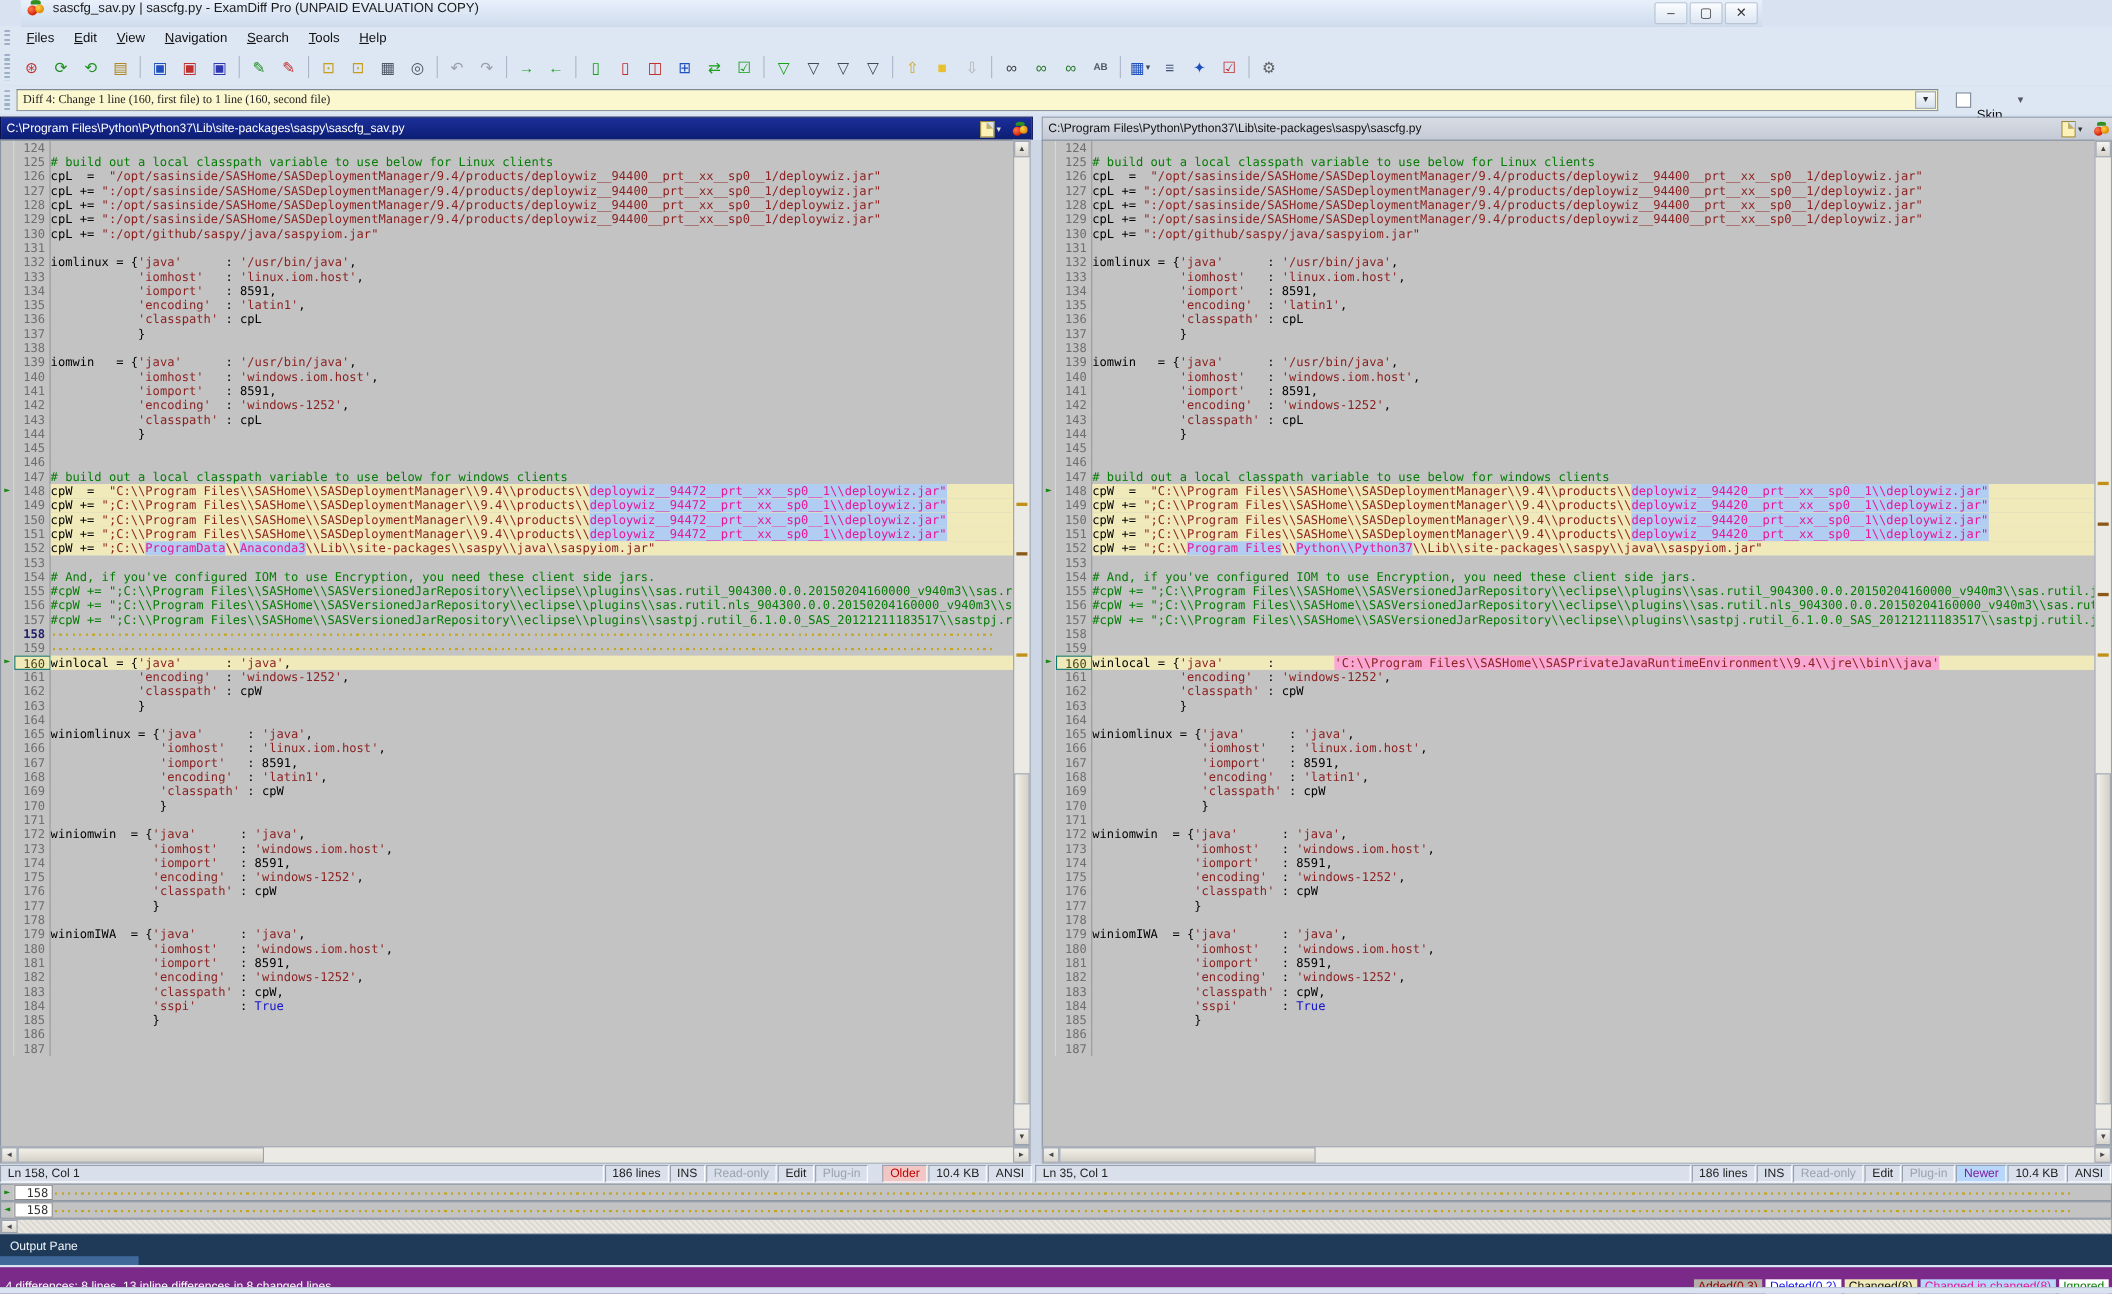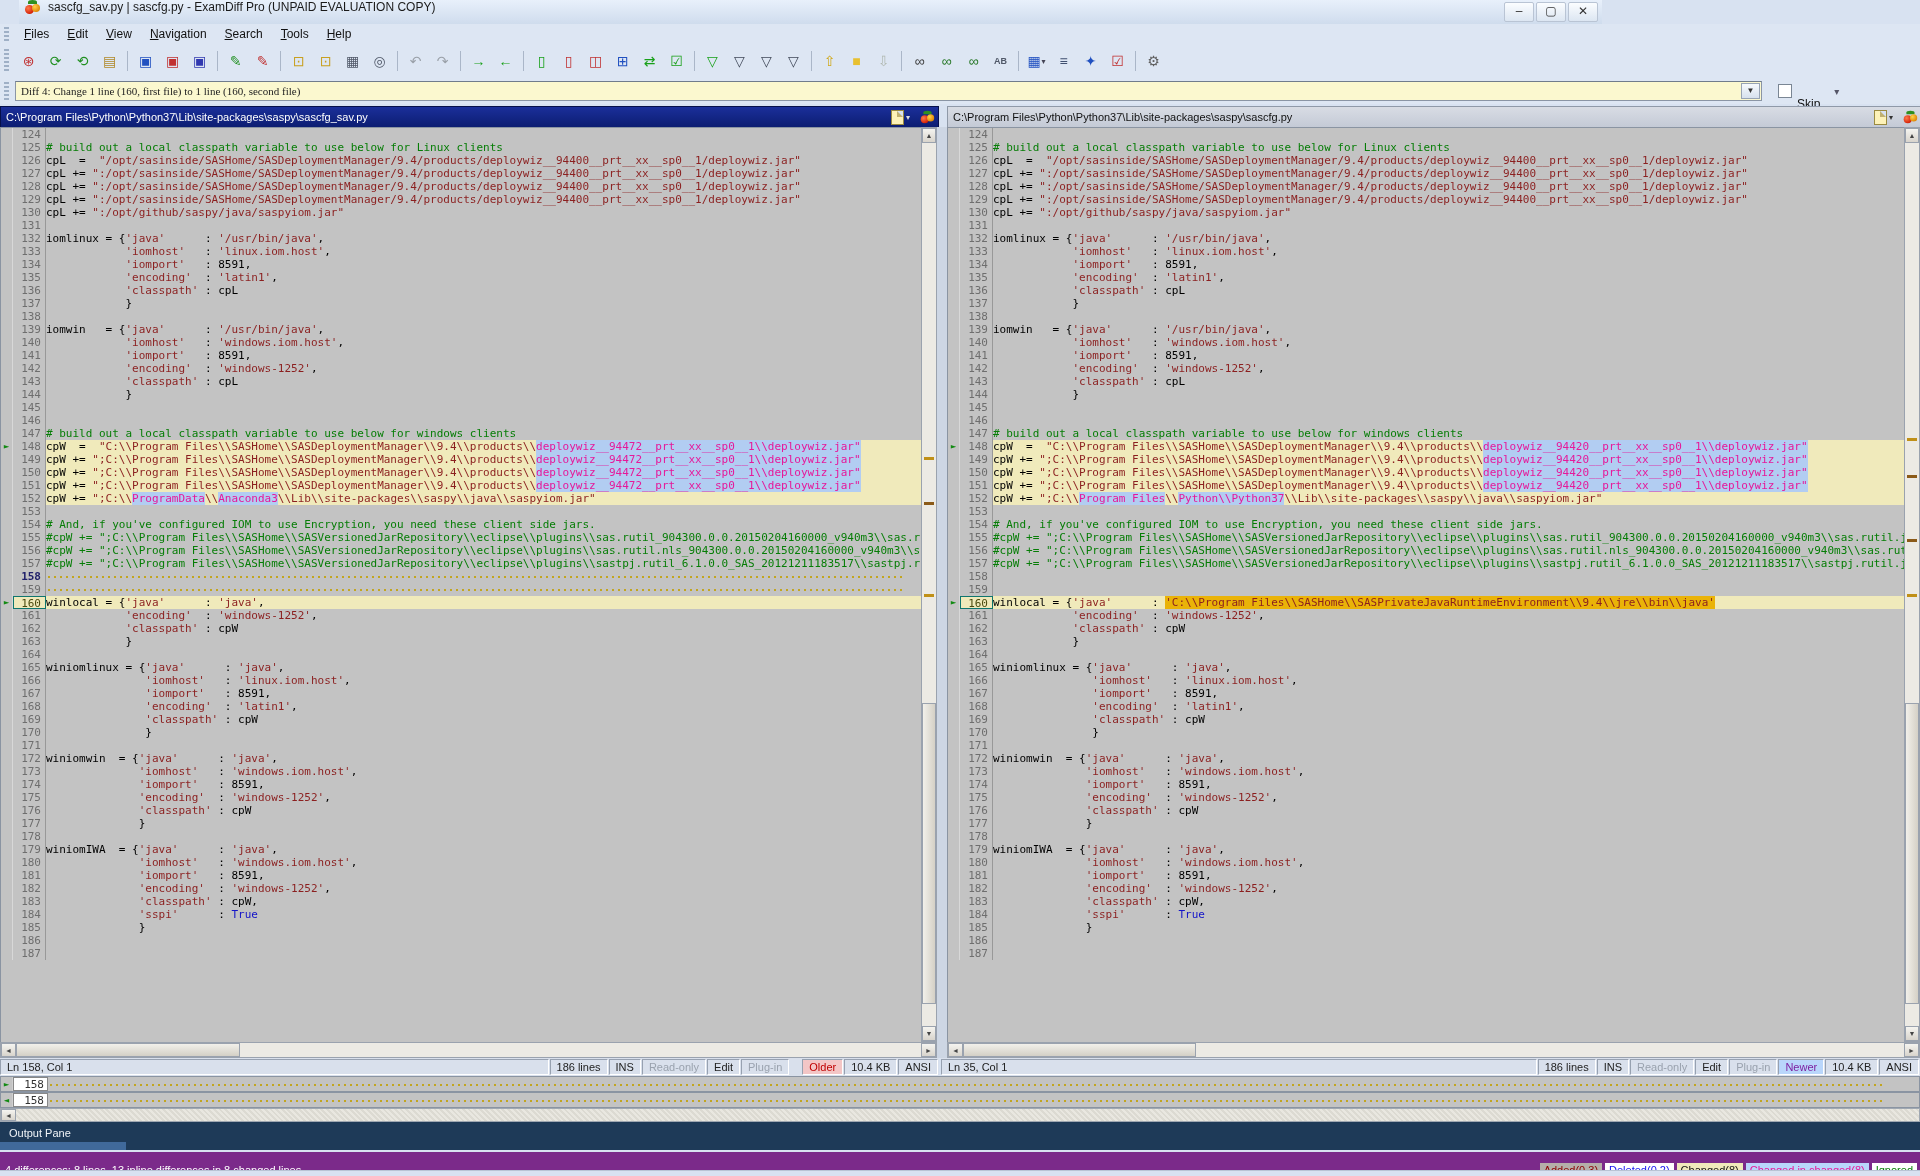--- a/index.html
+++ b/index.html
@@ -73,21 +73,21 @@
     border-right:1px solid #989898;box-sizing:border-box;}
   .ln.bold{font-weight:bold;color:#20206a;}
   .ln.cur{background:#f0eabb;border:1px solid #0f766e;color:#4a4a10;}
   .tx{flex:1;overflow:hidden;position:relative;}
   .row.chg .tx{background:#f0eabb;}
   .sg-c{color:#000;}
   .sg-s{color:#8b1f1f;}
   .sg-k{color:#067d06;}
   .sg-w{color:#1414c8;}
   .sg-i{background:#b2cdf2;color:#e6189a;}
-  .sg-h{background:#eab308;color:#8b1f1f;}
+  .sg-h{background:#f9a8d4;color:#8b1f1f;margin-left:48px;}
   .dashline{position:absolute;left:2px;top:6px;height:2px;width:98%;
     background:repeating-linear-gradient(90deg,#c2a520 0 2px,transparent 2px 6px);}
   
   .vscroll{top:127px;height:915px;width:16px;background:#eceae4;border:1px solid #9aa2ae;box-sizing:border-box;}
   #vs1{left:921px;}
   #vs2{left:1904px;}
   .sb-btn{position:absolute;left:0;width:14px;height:15px;background:linear-gradient(#f5f4f0,#d8d4cc);
     border:1px solid #9aa2ae;box-sizing:border-box;font-size:7px;color:#444;text-align:center;line-height:14px;}
   .sb-up{top:0;} .sb-dn{bottom:0;}
   .sb-thumb{position:absolute;left:0;width:14px;background:linear-gradient(90deg,#f2f0ea,#d4d0c6);

